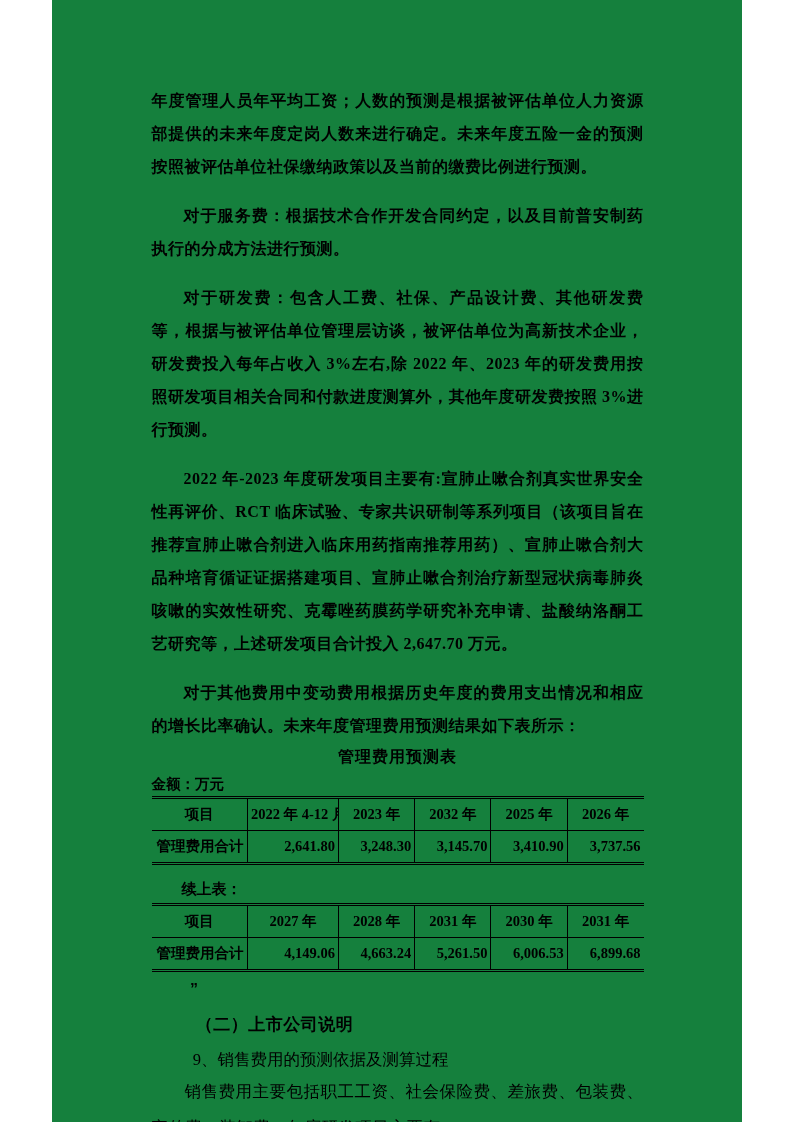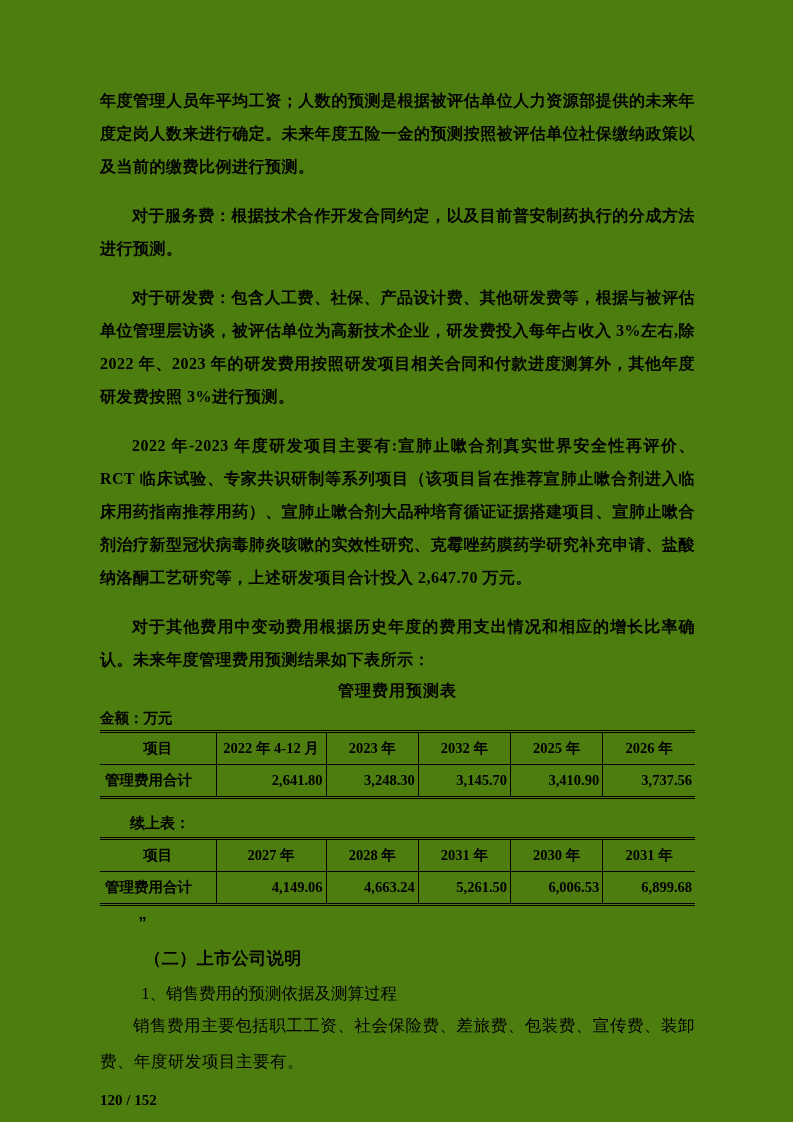--- a/index.html
+++ b/index.html
@@ -1,22 +1,22 @@
 <!DOCTYPE html>
 <html><head>
 <meta charset="utf-8">
 <style>
   * { margin: 0; padding: 0; box-sizing: border-box; }
   html, body { background: #ffffff; }
   .page {
     position: relative;
-    width: 793px;
+    width: 690px;
     height: 1122px;
     margin: 0 auto;
-    background: #4d7c0f;
+    background: #15803d;
     color: #000000;
     padding: 84px 98px 0 100px;
     overflow: hidden;
     font-family: "Liberation Serif", "DejaVu Serif", serif;
   }
   
   .quoted p {
     font-size: 16px;
     line-height: 33px;
     font-weight: 700;
@@ -190,19 +190,19 @@
           <td class="num">6,899.68</td>
         </tr>
       </tbody>
     </table>
   </div>
 
   <div class="closing-quote">”</div>
 
   <div class="sec-heading">（二）上市公司说明</div>
 
-  <div class="sub-heading">1、销售费用的预测依据及测算过程</div>
+  <div class="sub-heading">9、销售费用的预测依据及测算过程</div>
 
   <p class="body-para">销售费用主要包括职工工资、社会保险费、差旅费、包装费、宣传费、装卸费、年度研发项目主要有。</p>
 
   <div class="page-number">120 / 152</div>
 
 </div>
 
 </body></html>

